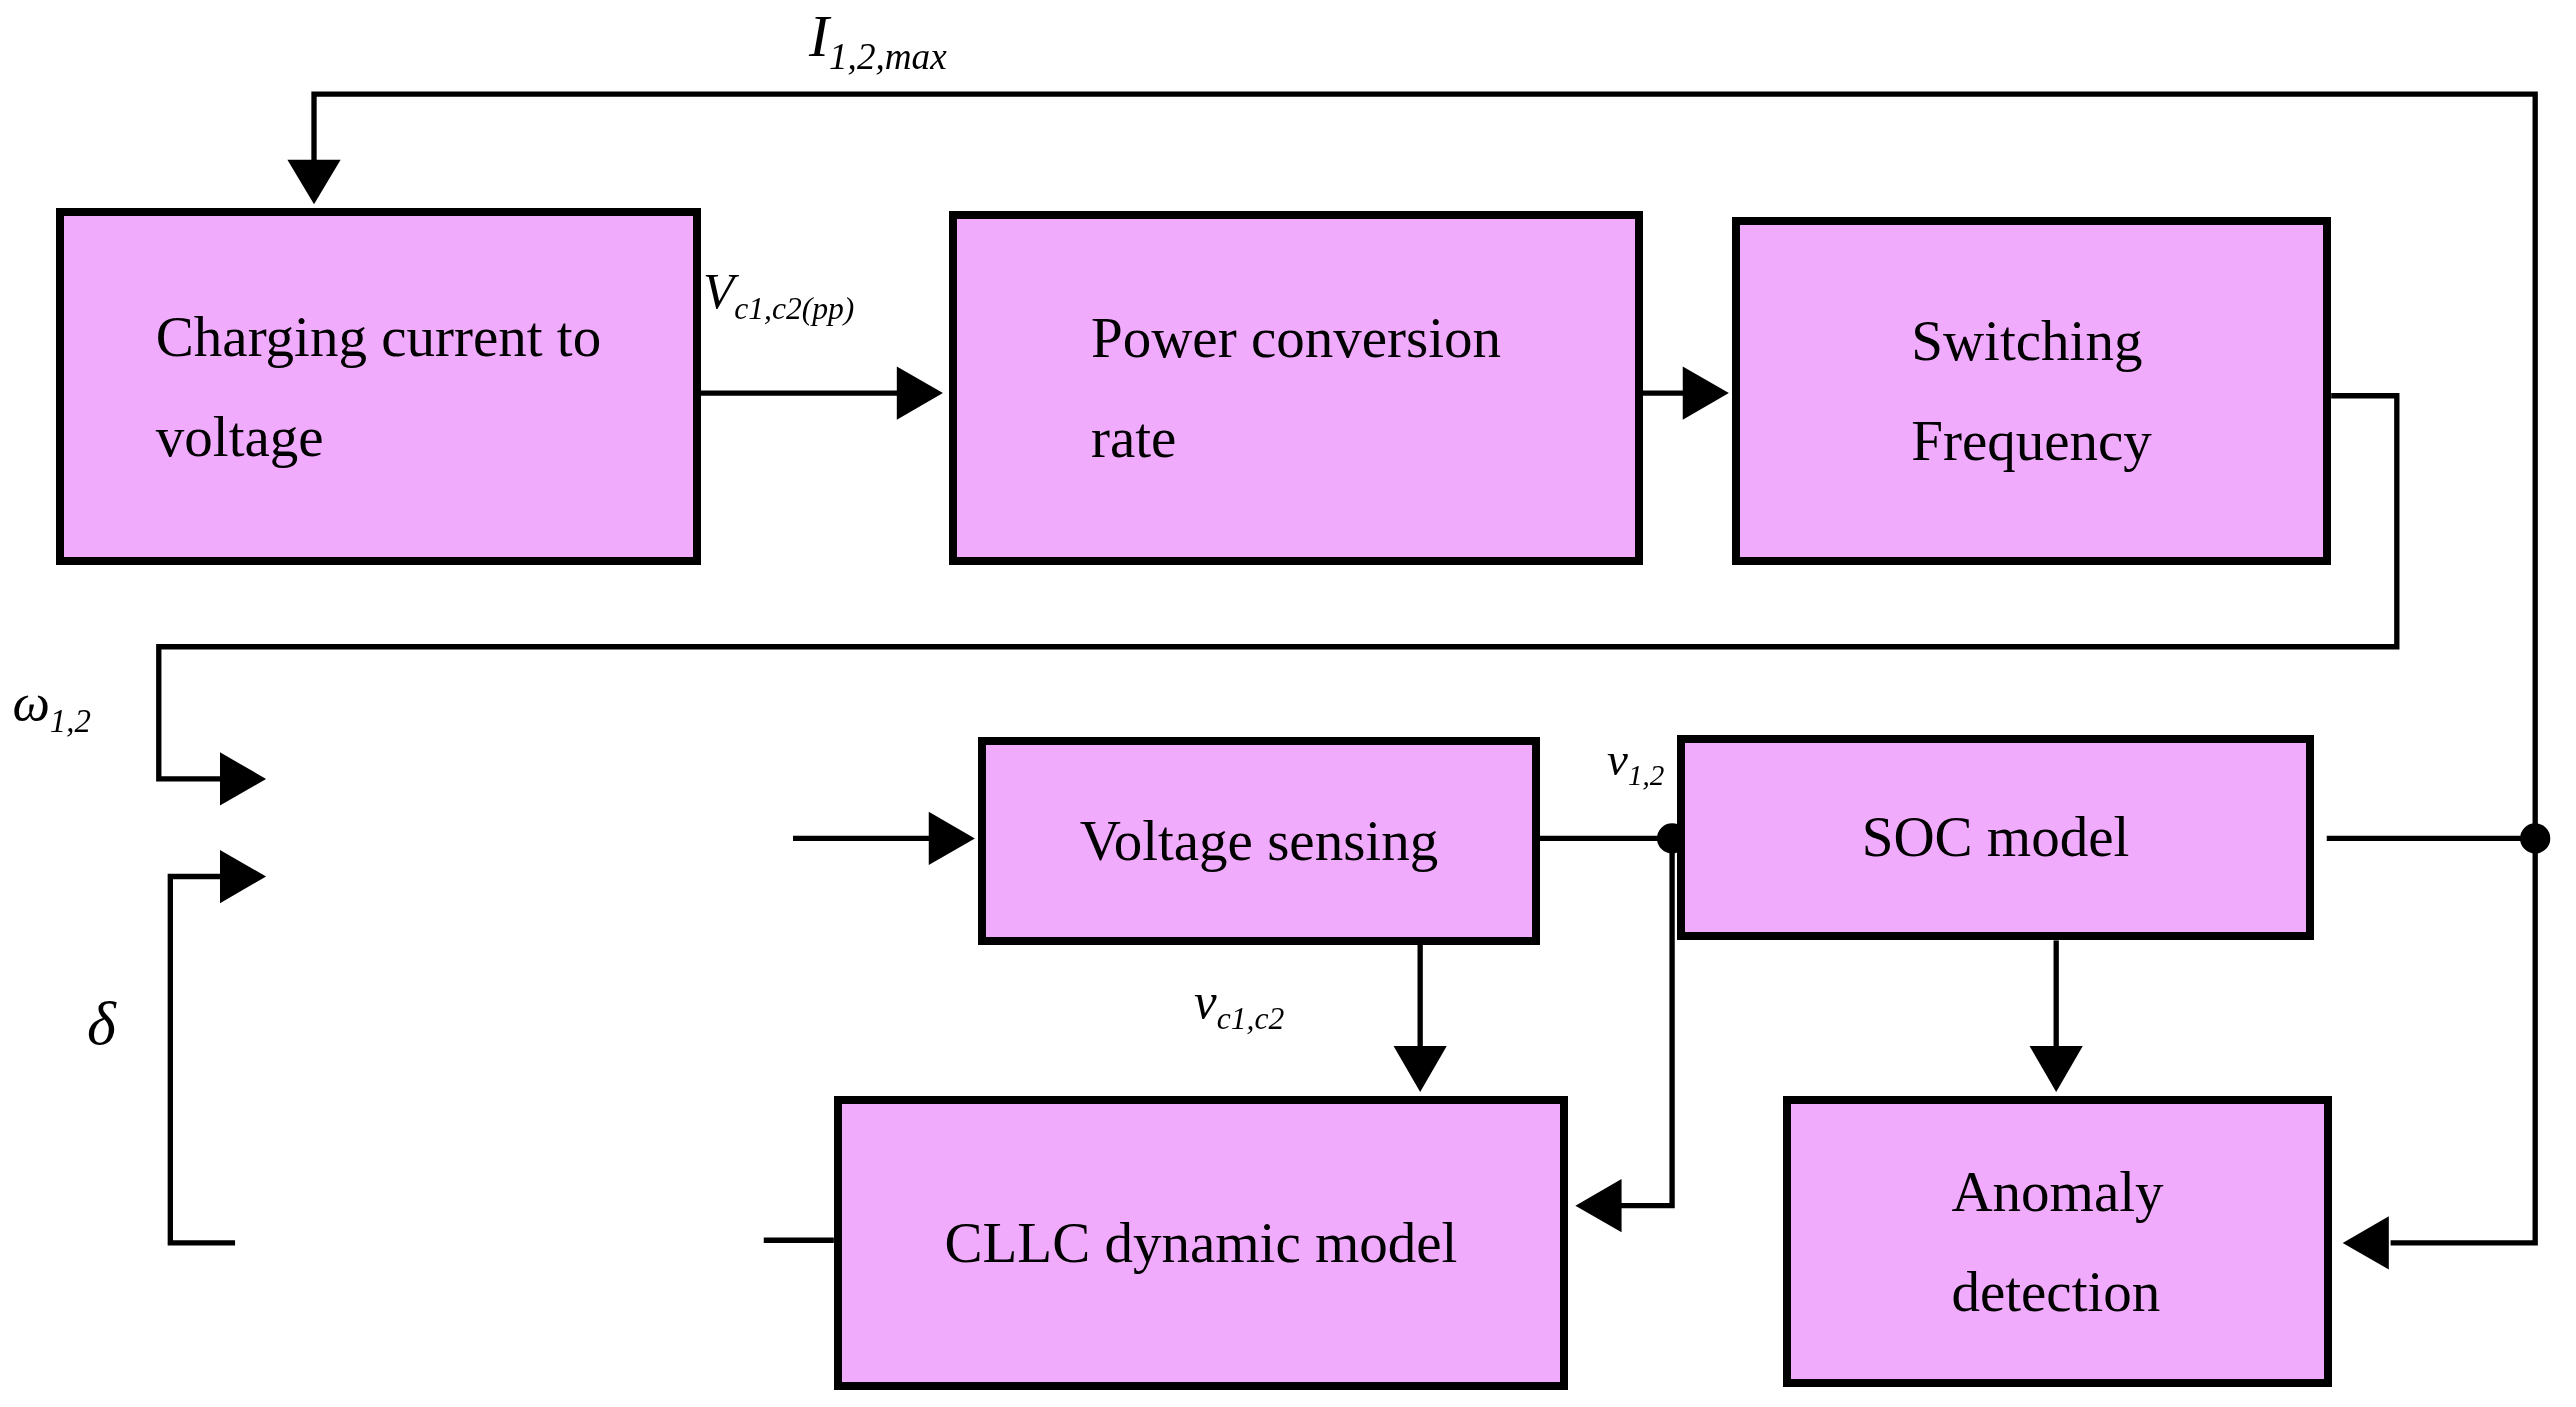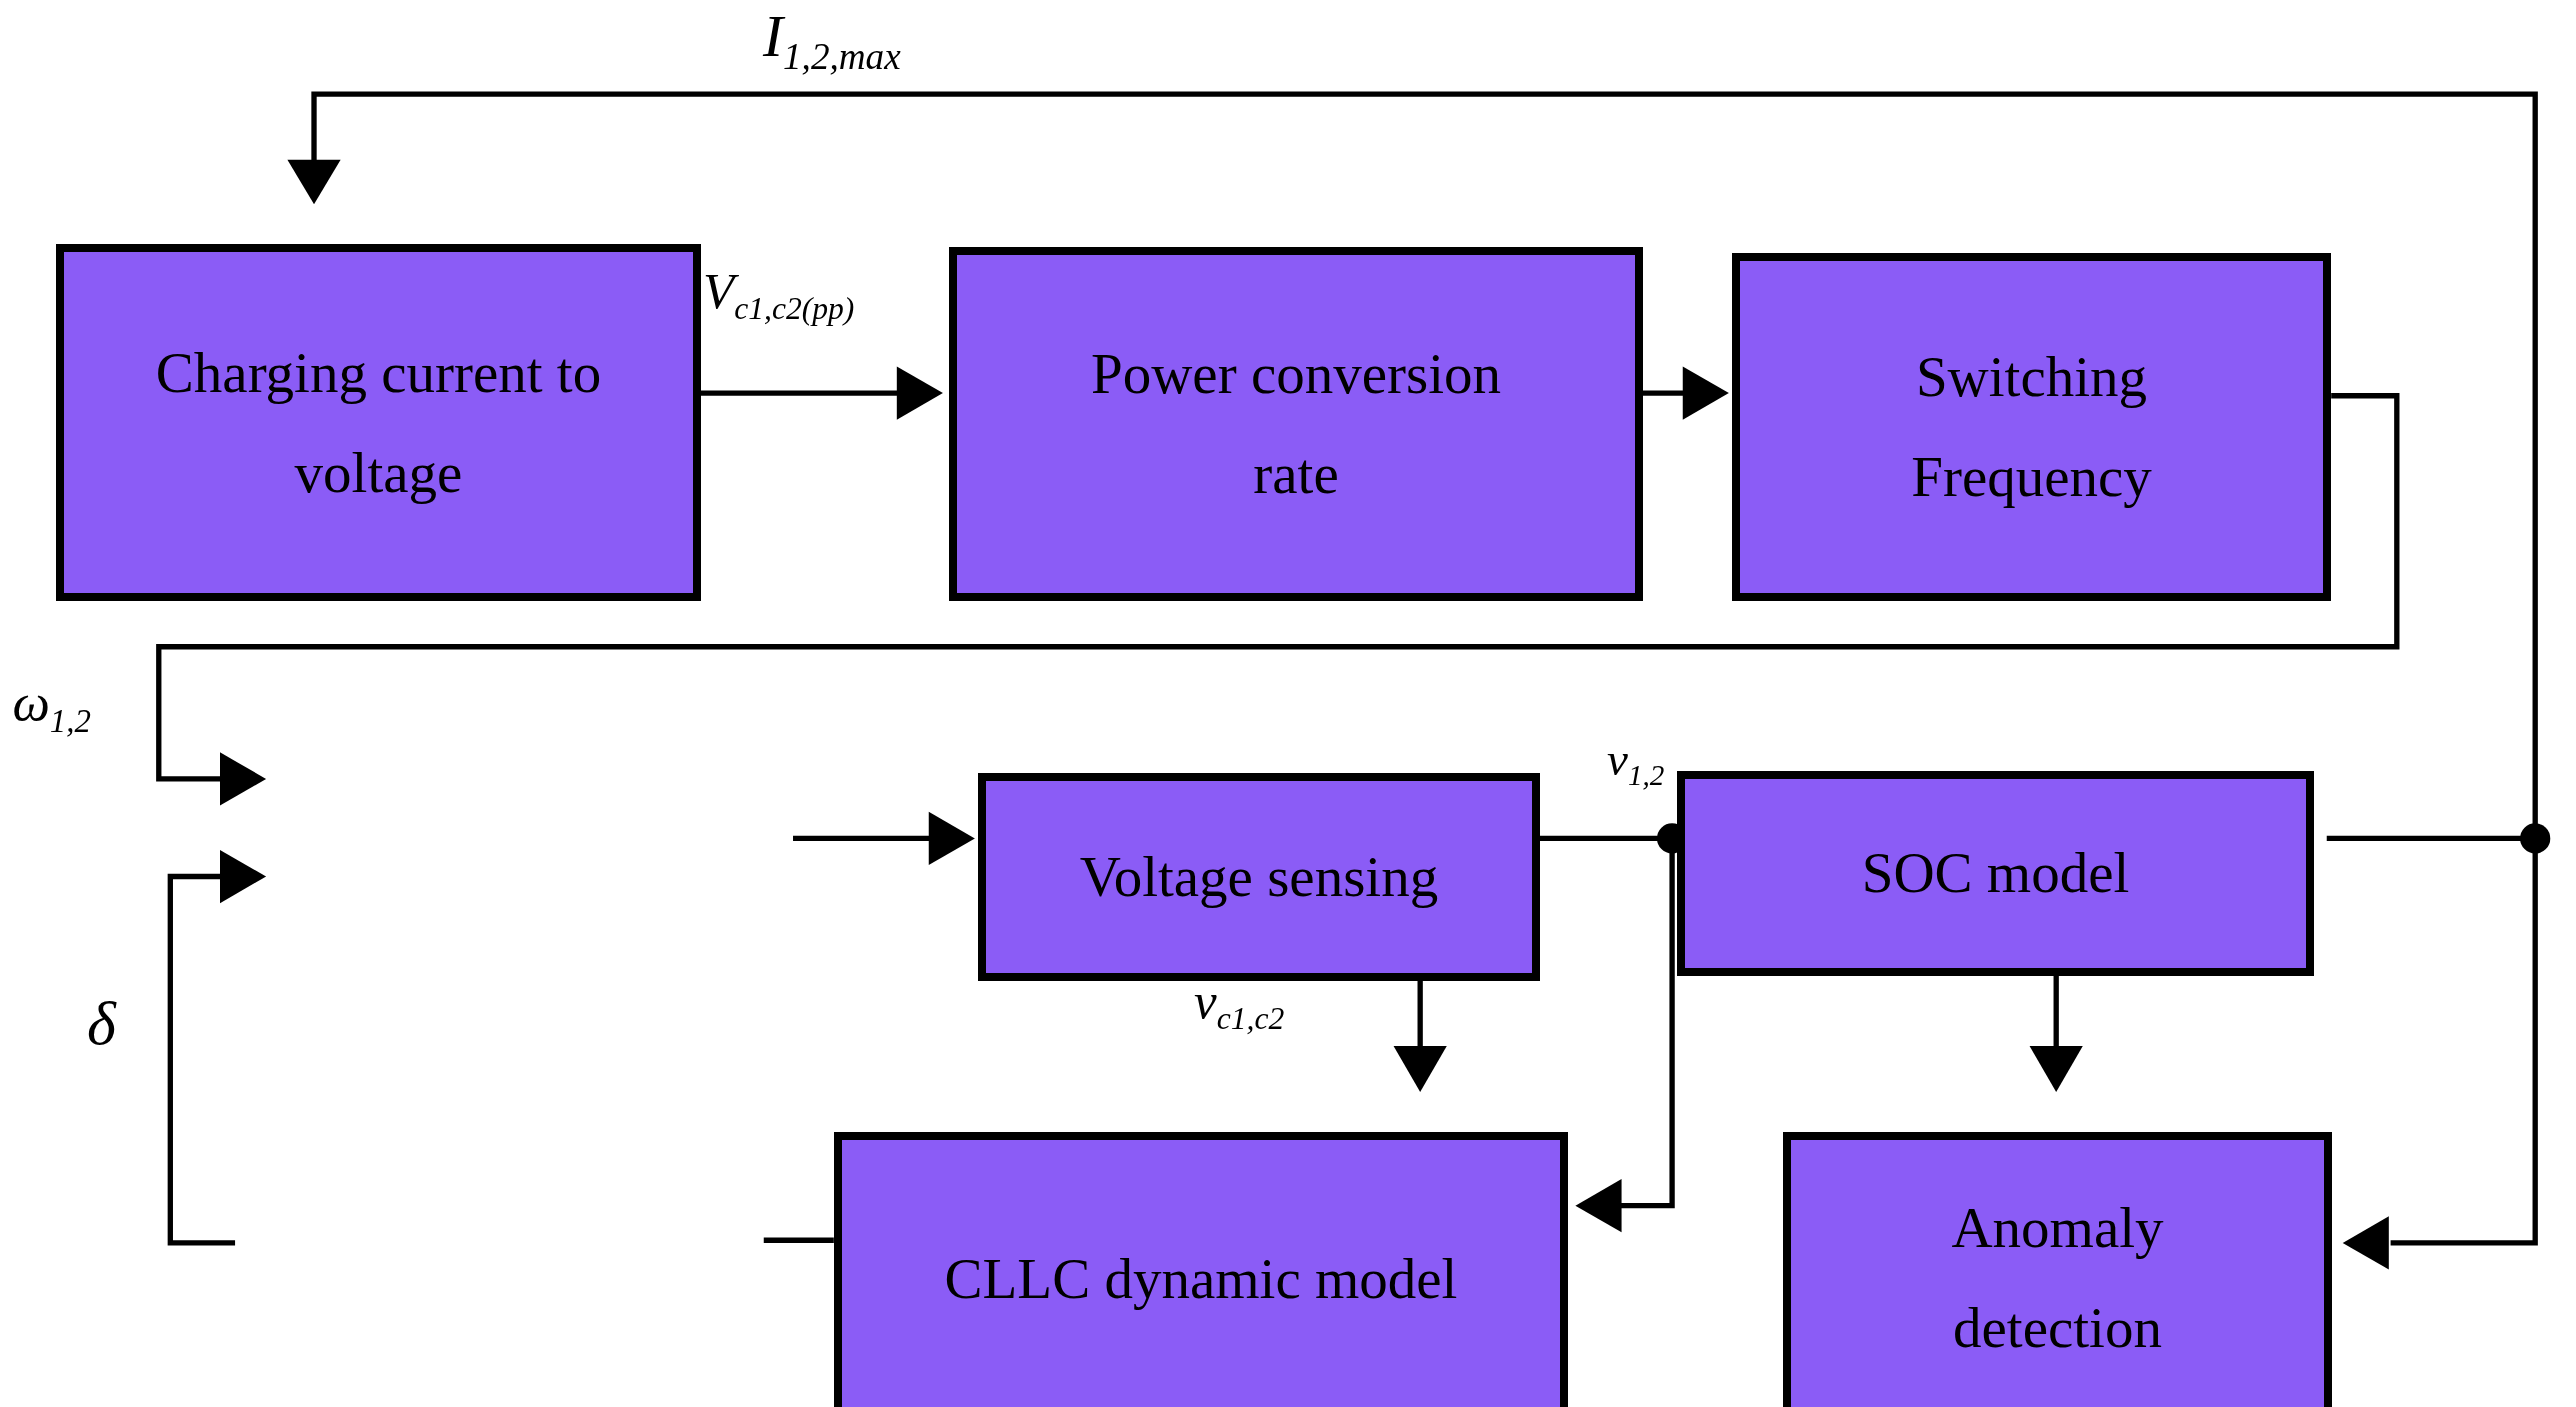--- a/index.html
+++ b/index.html
@@ -12,34 +12,32 @@
     overflow:hidden;
   }
   svg.wires{position:absolute;left:0;top:0;width:2576px;height:1408px;}
   .wire{stroke:#000000;stroke-width:6;fill:none;}
   .arrowhead{fill:#000000;stroke:none;}
   .junction{fill:#000000;stroke:none;}
   .box{
     position:absolute;
     box-sizing:border-box;
     border:8px solid #000000;
-    background:#8b5cf6;
+    background:#f0abfc;
     display:flex;align-items:center;justify-content:center;
-    text-align:center;
     font-size:57px;line-height:1.75;
     padding:0 9px;
-    margin-top:36px;
   }
   .box.oneline{line-height:1.1;}
   .diagram-title{
     position:absolute;left:763px;top:1.8px;
     font-size:60px;white-space:nowrap;
     display:flex;align-items:baseline;
   }
-  .diagram-title .sym{font-style:italic;}
+  .diagram-title .sym{font-style:italic;margin-left:46px;}
   .diagram-title sub,.siglabel sub{font-style:italic;font-size:0.62em;line-height:1;}
   .siglabel{
     position:absolute;font-style:italic;white-space:nowrap;
     line-height:1;
   }
   .lbl-vcpp{left:703px;top:266px;font-size:51px;}
   .lbl-omega{left:12.4px;top:676px;font-size:53px;}
   .lbl-delta{left:87px;top:992px;font-size:62px;}
   .lbl-v12{left:1607px;top:736px;font-size:47px;}
   .lbl-vc1c2{left:1194px;top:976px;font-size:51px;}

